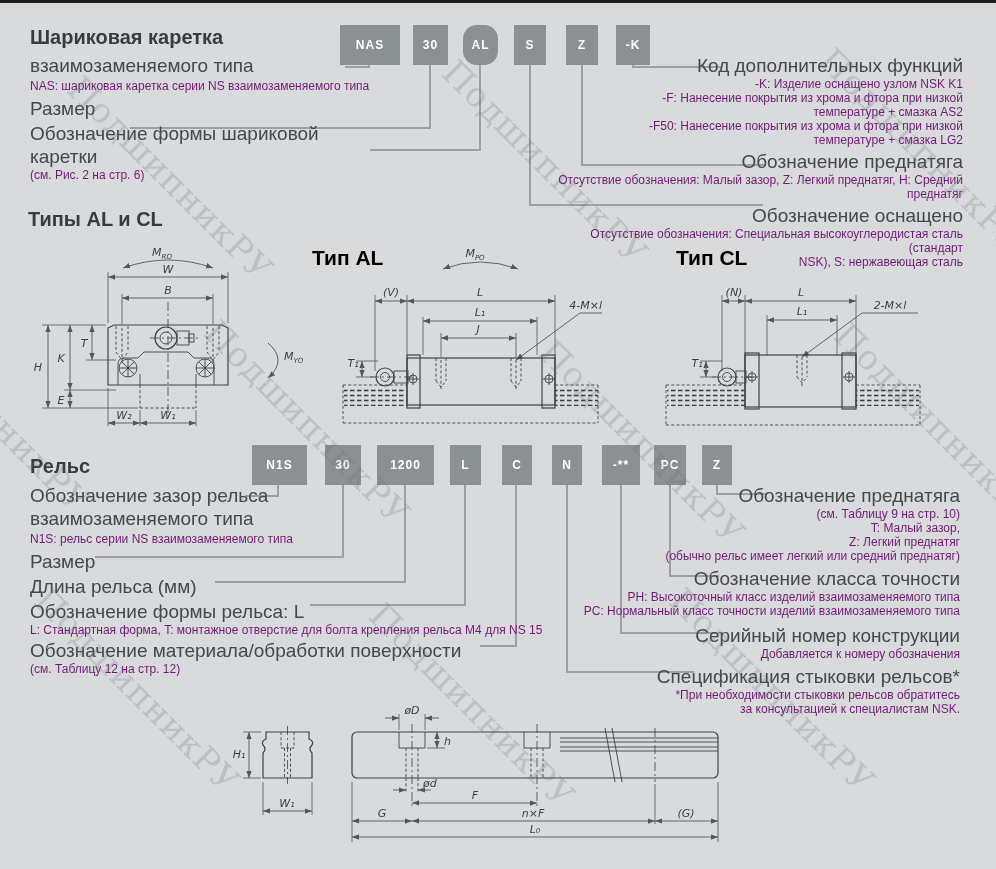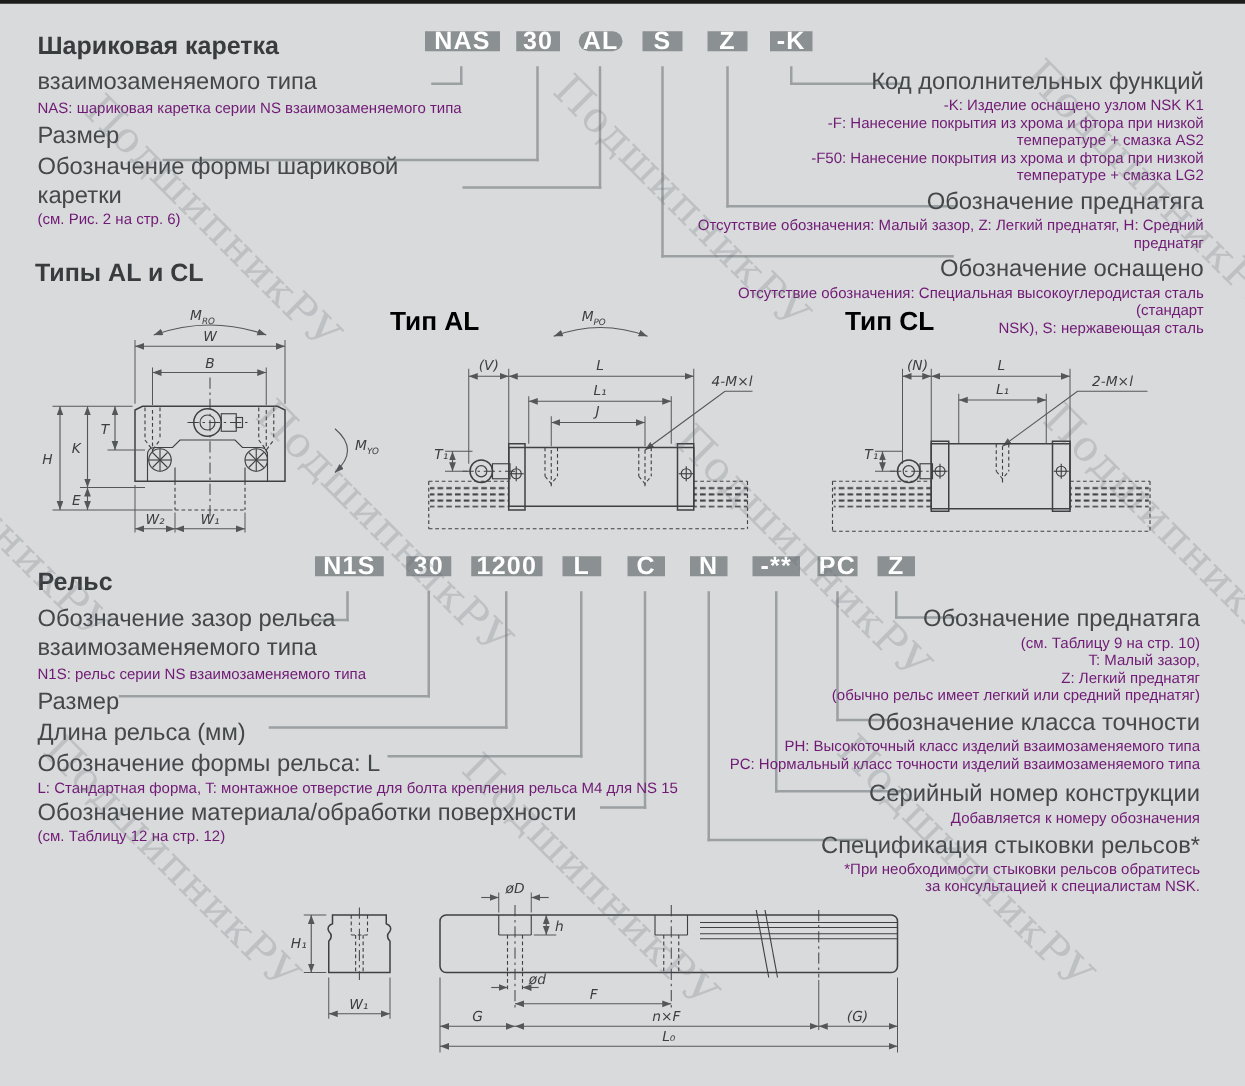--- a/index.html
+++ b/index.html
@@ -4,22 +4,22 @@
 <style>
   html,body{margin:0;padding:0;}
   .page{position:relative;width:996px;height:869px;background:#d8dadb;overflow:hidden;
         font-family:"Liberation Sans",sans-serif;color:#45484b;}
   .topbar{position:absolute;top:0;left:0;right:0;height:3px;background:#1d1d1b;z-index:5;}
   .wm{position:absolute;font-family:"DejaVu Serif",serif;font-size:34px;
       color:rgba(100,106,114,0.22);transform:rotate(45deg);transform-origin:0 0;
       white-space:nowrap;letter-spacing:1px;z-index:4;pointer-events:none;}
   .sec-title{position:absolute;font-size:20px;font-weight:bold;color:#393c3f;z-index:2;}
   .sub-title{position:absolute;font-size:21px;font-weight:bold;color:#000000;z-index:2;}
-  .code-box{position:absolute;height:16px;background:#8b9093;color:#fff;font-weight:bold;
-            font-size:20px;display:flex;align-items:center;justify-content:center;
+  .code-box{position:absolute;height:40px;background:#8b9093;color:#fff;font-weight:bold;
+            font-size:12px;display:flex;align-items:center;justify-content:center;
             letter-spacing:1px;z-index:3;}
   .ln{position:absolute;background:#9ba0a3;z-index:1;}
   .col{position:absolute;z-index:2;}
   .rcol{text-align:right;}
   .h19{font-size:19px;line-height:23px;color:#45484b;}
   .s12{font-size:12px;line-height:14px;color:#701a75;}
   .mt4{margin-top:4px;} .mt6{margin-top:6px;} .mt2{margin-top:2px;} .mt3{margin-top:3px;}
   svg{position:absolute;z-index:2;overflow:visible;}
   svg text{font-family:"DejaVu Sans",sans-serif;font-style:italic;font-size:11px;
            fill:#3c3f42;}

